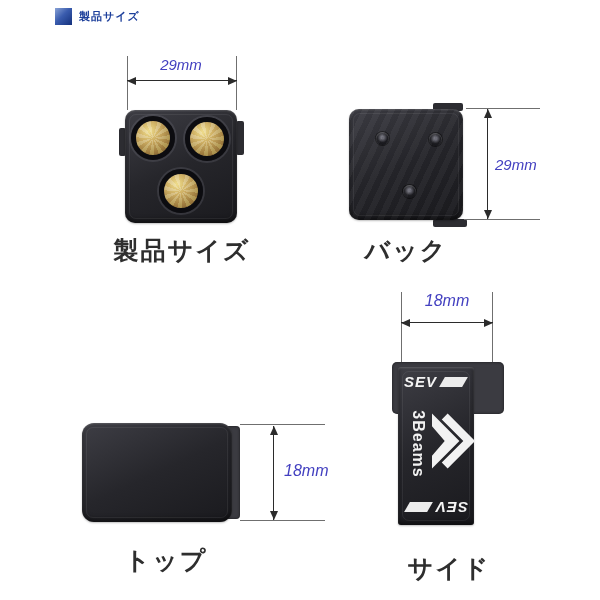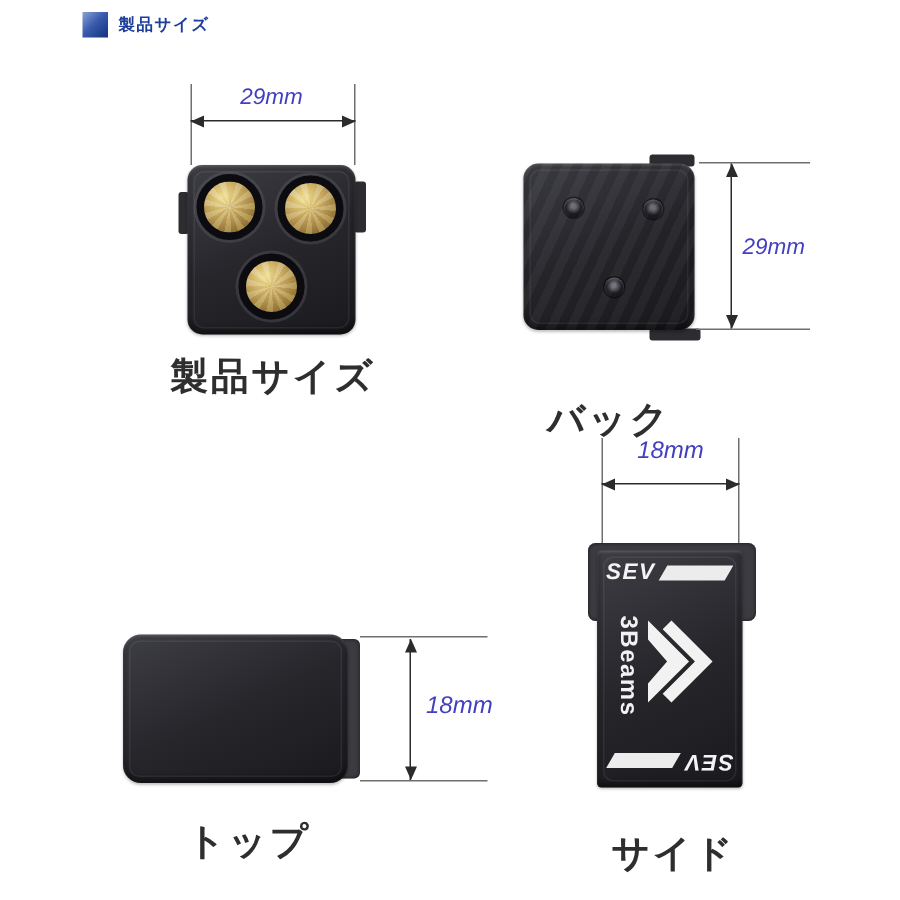--- a/index.html
+++ b/index.html
@@ -94,41 +94,41 @@
     <div class="tab" style="left:433px;top:219px;width:34px;height:8px;"></div>
     <div class="body-dark texture" style="left:349px;top:109px;width:114px;height:111px;border-radius:10px;">
       <div class="dot" style="left:27px;top:23px;"></div>
       <div class="dot" style="left:80px;top:24px;"></div>
       <div class="dot" style="left:54px;top:76px;"></div>
     </div>
     <div class="ext h" style="left:466px;top:108px;width:74px;"></div>
     <div class="ext h" style="left:464px;top:219px;width:76px;"></div>
     <div class="dim-v" style="left:487px;top:109px;height:110px;"></div>
     <div class="dim-text" style="left:495px;top:156px;width:60px;">29mm</div>
-    <div class="view-label" style="left:336px;top:234px;width:140px;margin-top:29px;">バック</div>
+    <div class="view-label" style="left:336px;top:234px;width:140px;">バック</div>
   </div>
 
   <div>
     <div class="backplate" style="left:188px;top:426px;width:52px;height:93px;border-radius:4px;"></div>
     <div class="body-dark" style="left:82px;top:423px;width:150px;height:99px;border-radius:12px;"></div>
     <div class="ext h" style="left:240px;top:424px;width:85px;"></div>
     <div class="ext h" style="left:240px;top:520px;width:85px;"></div>
     <div class="dim-v" style="left:273px;top:426px;height:94px;"></div>
     <div class="dim-text" style="left:284px;top:462px;width:60px;font-size:16px;">18mm</div>
     <div class="view-label" style="left:96px;top:544px;width:140px;">トップ</div>
   </div>
 
   <div>
     <div class="ext v" style="left:401px;top:292px;height:75px;"></div>
     <div class="ext v" style="left:492px;top:292px;height:75px;"></div>
     <div class="dim-h" style="left:401px;top:322px;width:92px;"></div>
     <div class="dim-text center" style="left:407px;top:292px;width:80px;font-size:16px;">18mm</div>
 
     <div class="backplate" style="left:392px;top:362px;width:112px;height:52px;border-radius:5px;"></div>
-    <div class="body-dark" style="left:398px;top:367px;width:97px;height:158px;border-radius:3px;">
+    <div class="body-dark" style="left:398px;top:367px;width:76px;height:158px;border-radius:3px;">
       <div class="sev-logo" style="top:7px;">
         <span class="sev-text">SEV</span>
         <span class="sev-stripe"></span>
       </div>
       <div class="vtext">3Beams</div>
       <svg class="chevrons" width="45" height="58" viewBox="0 0 46 58">
         <polygon points="0,1 28,29 0,57 0,44 13,29 0,14" fill="#f2f2f2"></polygon>
         <polygon points="16,1 44,29 16,57 10,51 32,29 10,7" fill="#f2f2f2"></polygon>
       </svg>
       <div class="sev-logo flipped" style="top:133px;">

